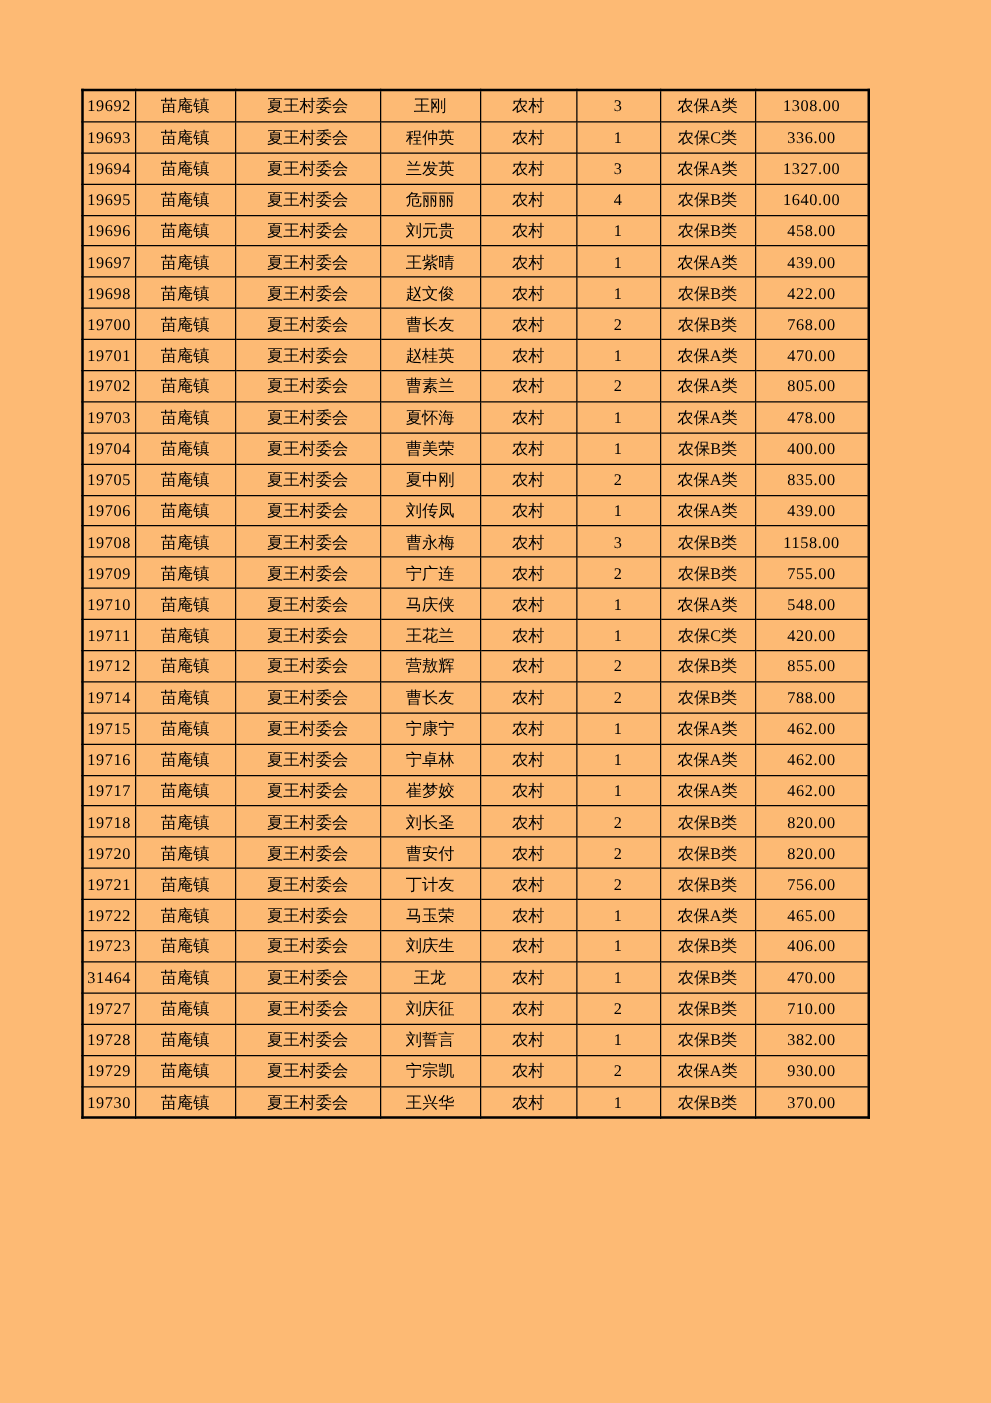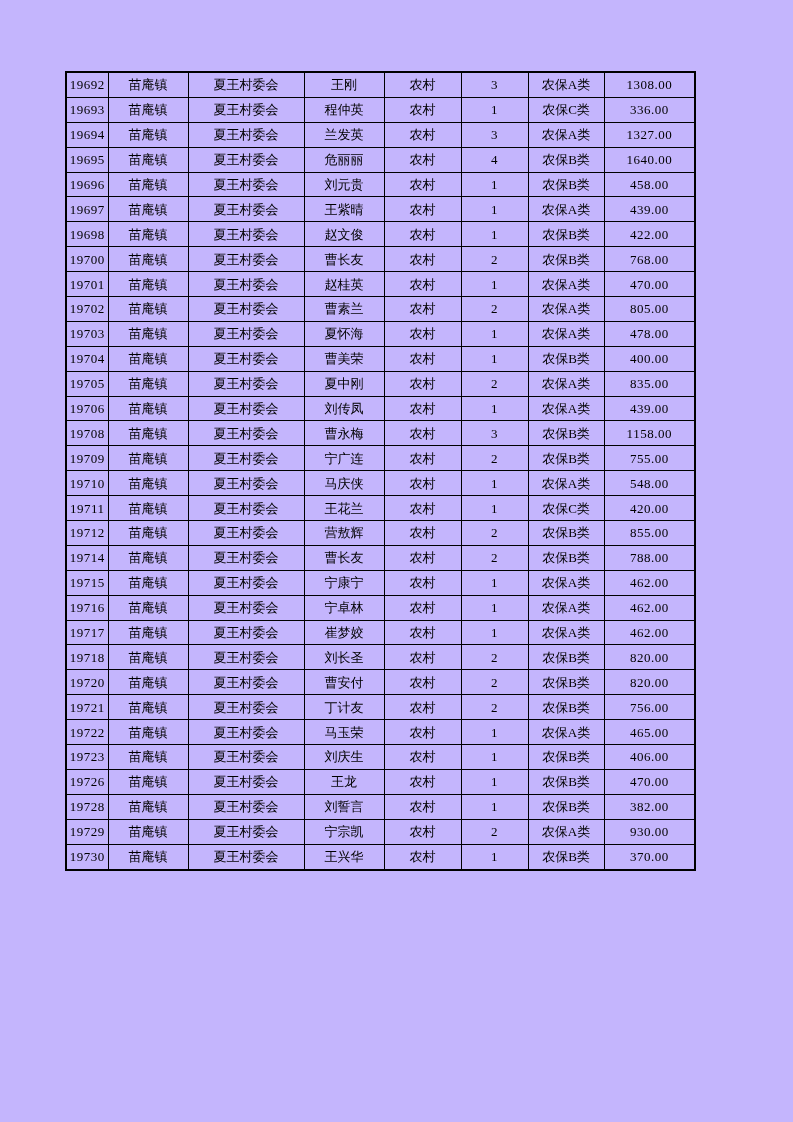--- a/index.html
+++ b/index.html
@@ -10,21 +10,21 @@
     width: 793px;
     height: 1122px;
     background: #ffffff;
     font-family: "Liberation Serif", "DejaVu Serif", serif;
     color: #000000;
   }
   .page {
     position: relative;
     width: 793px;
     height: 1122px;
-    background: #c4b5fd;
+    background: #fdba74;
     overflow: hidden;
   }
   table.data-table {
     position: absolute;
     left: 65px;
     top: 71px;
     width: 629px;
     border-collapse: collapse;
     table-layout: fixed;
     border: 2px solid #000000;
@@ -343,28 +343,38 @@
           <td class="num">19723</td>
           <td>苗庵镇</td>
           <td>夏王村委会</td>
           <td>刘庆生</td>
           <td>农村</td>
           <td class="num">1</td>
           <td>农保B类</td>
           <td class="num">406.00</td>
         </tr>
         <tr>
-          <td class="num">19726</td>
+          <td class="num">31464</td>
           <td>苗庵镇</td>
           <td>夏王村委会</td>
           <td>王龙</td>
           <td>农村</td>
           <td class="num">1</td>
           <td>农保B类</td>
           <td class="num">470.00</td>
+        </tr>
+        <tr>
+          <td class="num">19727</td>
+          <td>苗庵镇</td>
+          <td>夏王村委会</td>
+          <td>刘庆征</td>
+          <td>农村</td>
+          <td class="num">2</td>
+          <td>农保B类</td>
+          <td class="num">710.00</td>
         </tr>
         <tr>
           <td class="num">19728</td>
           <td>苗庵镇</td>
           <td>夏王村委会</td>
           <td>刘誓言</td>
           <td>农村</td>
           <td class="num">1</td>
           <td>农保B类</td>
           <td class="num">382.00</td>

